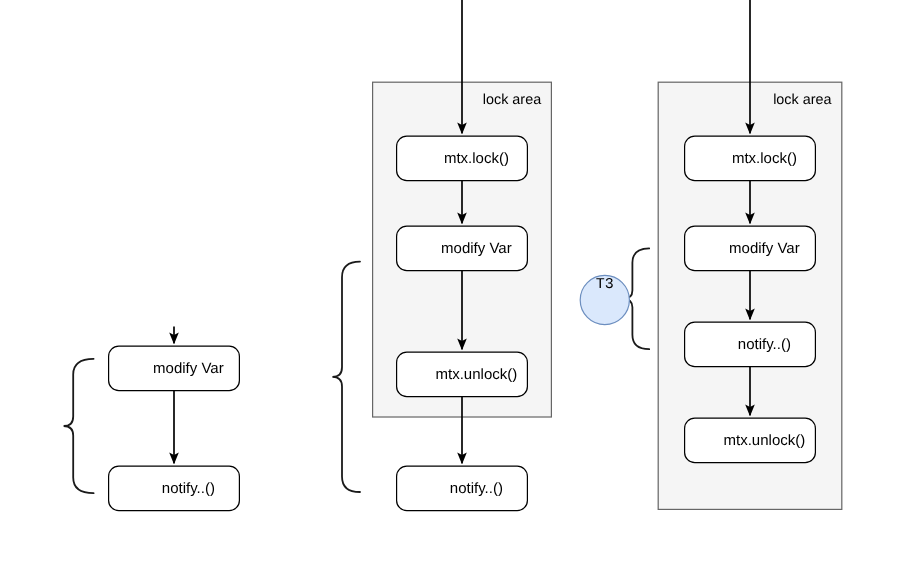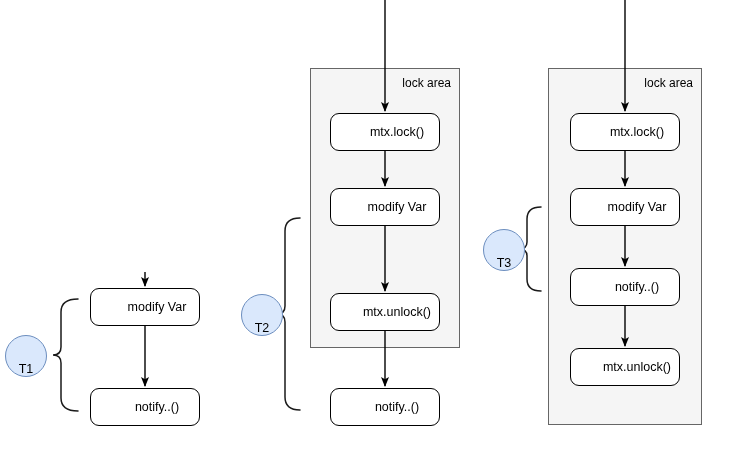--- a/index.html
+++ b/index.html
@@ -53,25 +53,25 @@
     white-space: nowrap;
     padding-left: 24px;
   }
   .thread-badge {
     position: absolute;
     background: #dae8fc;
     border: 1px solid #6c8ebf;
     border-radius: 50%;
     box-sizing: border-box;
     display: flex;
-    align-items: flex-end;
+    align-items: flex-start;
     justify-content: center;
     font-size: 12.5px;
     color: #000000;
-    font-family: Liberation Sans, sans-serif;
+    font-family: Liberation Mono, monospace;
   }
   .copyright {
     position: absolute;
     font-size: 11.5px;
     font-style: italic;
     color: #000000;
     font-family: "Liberation Sans", sans-serif;
     white-space: nowrap;
   }
 </style>
@@ -167,24 +167,18 @@
   <div class="node" style="left:570px; top:188px; width:110px; height:38px;">
     <span>modify Var</span>
   </div>
   <div class="node" style="left:570px; top:268px; width:110px; height:38px;">
     <span>notify..()</span>
   </div>
   <div class="node" style="left:570px; top:348px; width:110px; height:38px;">
     <span>mtx.unlock()</span>
   </div>
 
-  <div class="thread-badge" style="left:5px; top:335px; width:42px; height:42px;">
-    <span>T1</span>
-  </div>
-  <div class="thread-badge" style="left:241px; top:294px; width:42px; height:42px;">
-    <span>T2</span>
-  </div>
   <div class="thread-badge" style="left:483px; top:229px; width:42px; height:42px;">
     <span>T3</span>
   </div>
 
 
 </div>
 
 </body></html>

